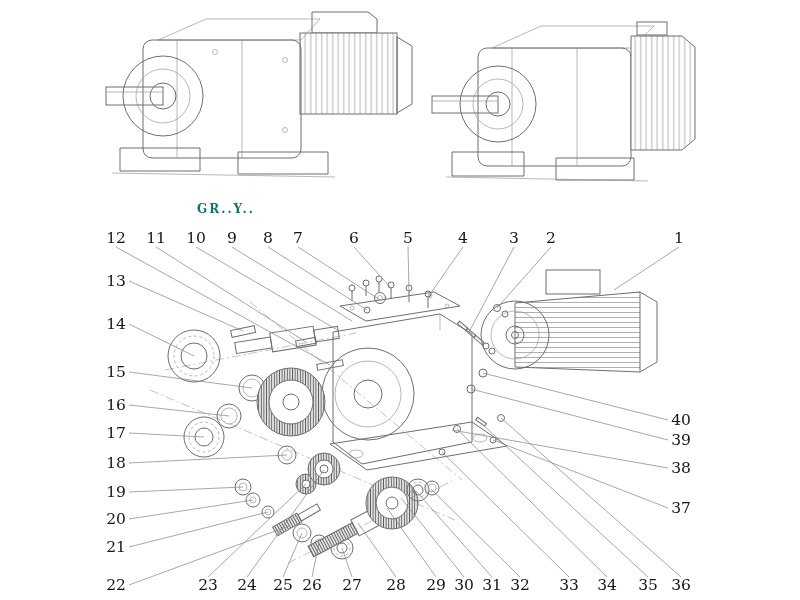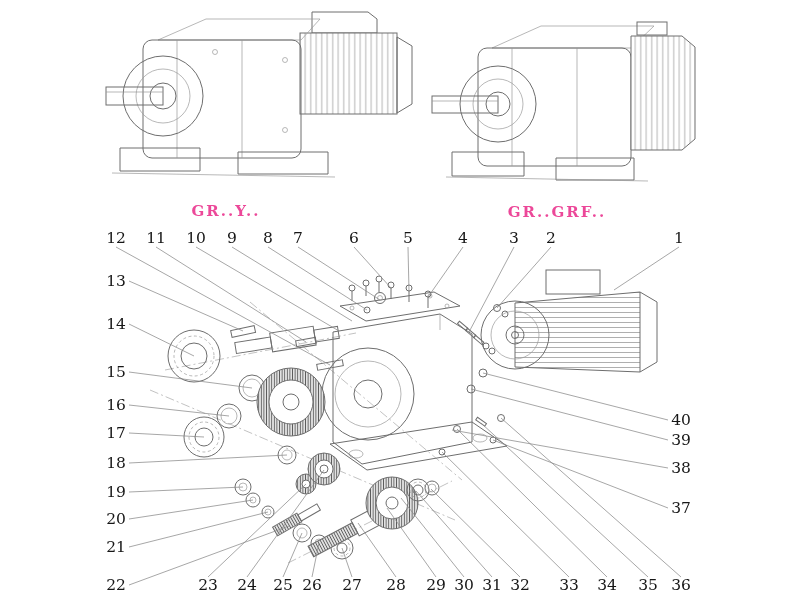--- a/index.html
+++ b/index.html
@@ -9,23 +9,23 @@
     width: 800px; height: 600px;
     background: #ffffff;
     overflow: hidden;
     font-family: "DejaVu Serif", serif;
   }
   #art { position: absolute; left: 0; top: 0; }
   .variant-label {
     position: absolute;
     transform: translateX(-50%);
     font-weight: bold;
-    font-size: 15px;
+    font-size: 12px;
     letter-spacing: 2px;
-    color: #ec4899;
+    color: #0f766e;
     white-space: nowrap;
   }
   .art-main  { stroke: #6e6e6e; fill: none; stroke-width: 1; }
   .art-light { stroke: #9a9a9a; fill: none; stroke-width: 0.7; }
   .guide     { stroke: #a8a8a8; fill: none; stroke-width: 0.7; stroke-dasharray: 9 3 2 3; }
   .leader    { stroke: #8a8a8a; stroke-width: 0.75; fill: none; }
   .pn        { font-family: "DejaVu Serif", serif; font-size: 15.5px; fill: #161616; }
 </style>
 </head>
 <body>
@@ -353,15 +353,14 @@
         <text x="681" y="473" text-anchor="middle" class="pn">38</text>
         <line x1="668" y1="440" x2="471" y2="389" class="leader"></line>
         <text x="681" y="445" text-anchor="middle" class="pn">39</text>
         <line x1="668" y1="420" x2="483" y2="373" class="leader"></line>
         <text x="681" y="425" text-anchor="middle" class="pn">40</text>
       </g>
   </svg>
 
   <div class="variant-label" style="left:226px; top:202px;">GR..Y..</div>
 
-  <div class="variant-label" style="left:557px; top:203px;">GR..GRF..</div>
 
 </div>
 
 </body></html>

